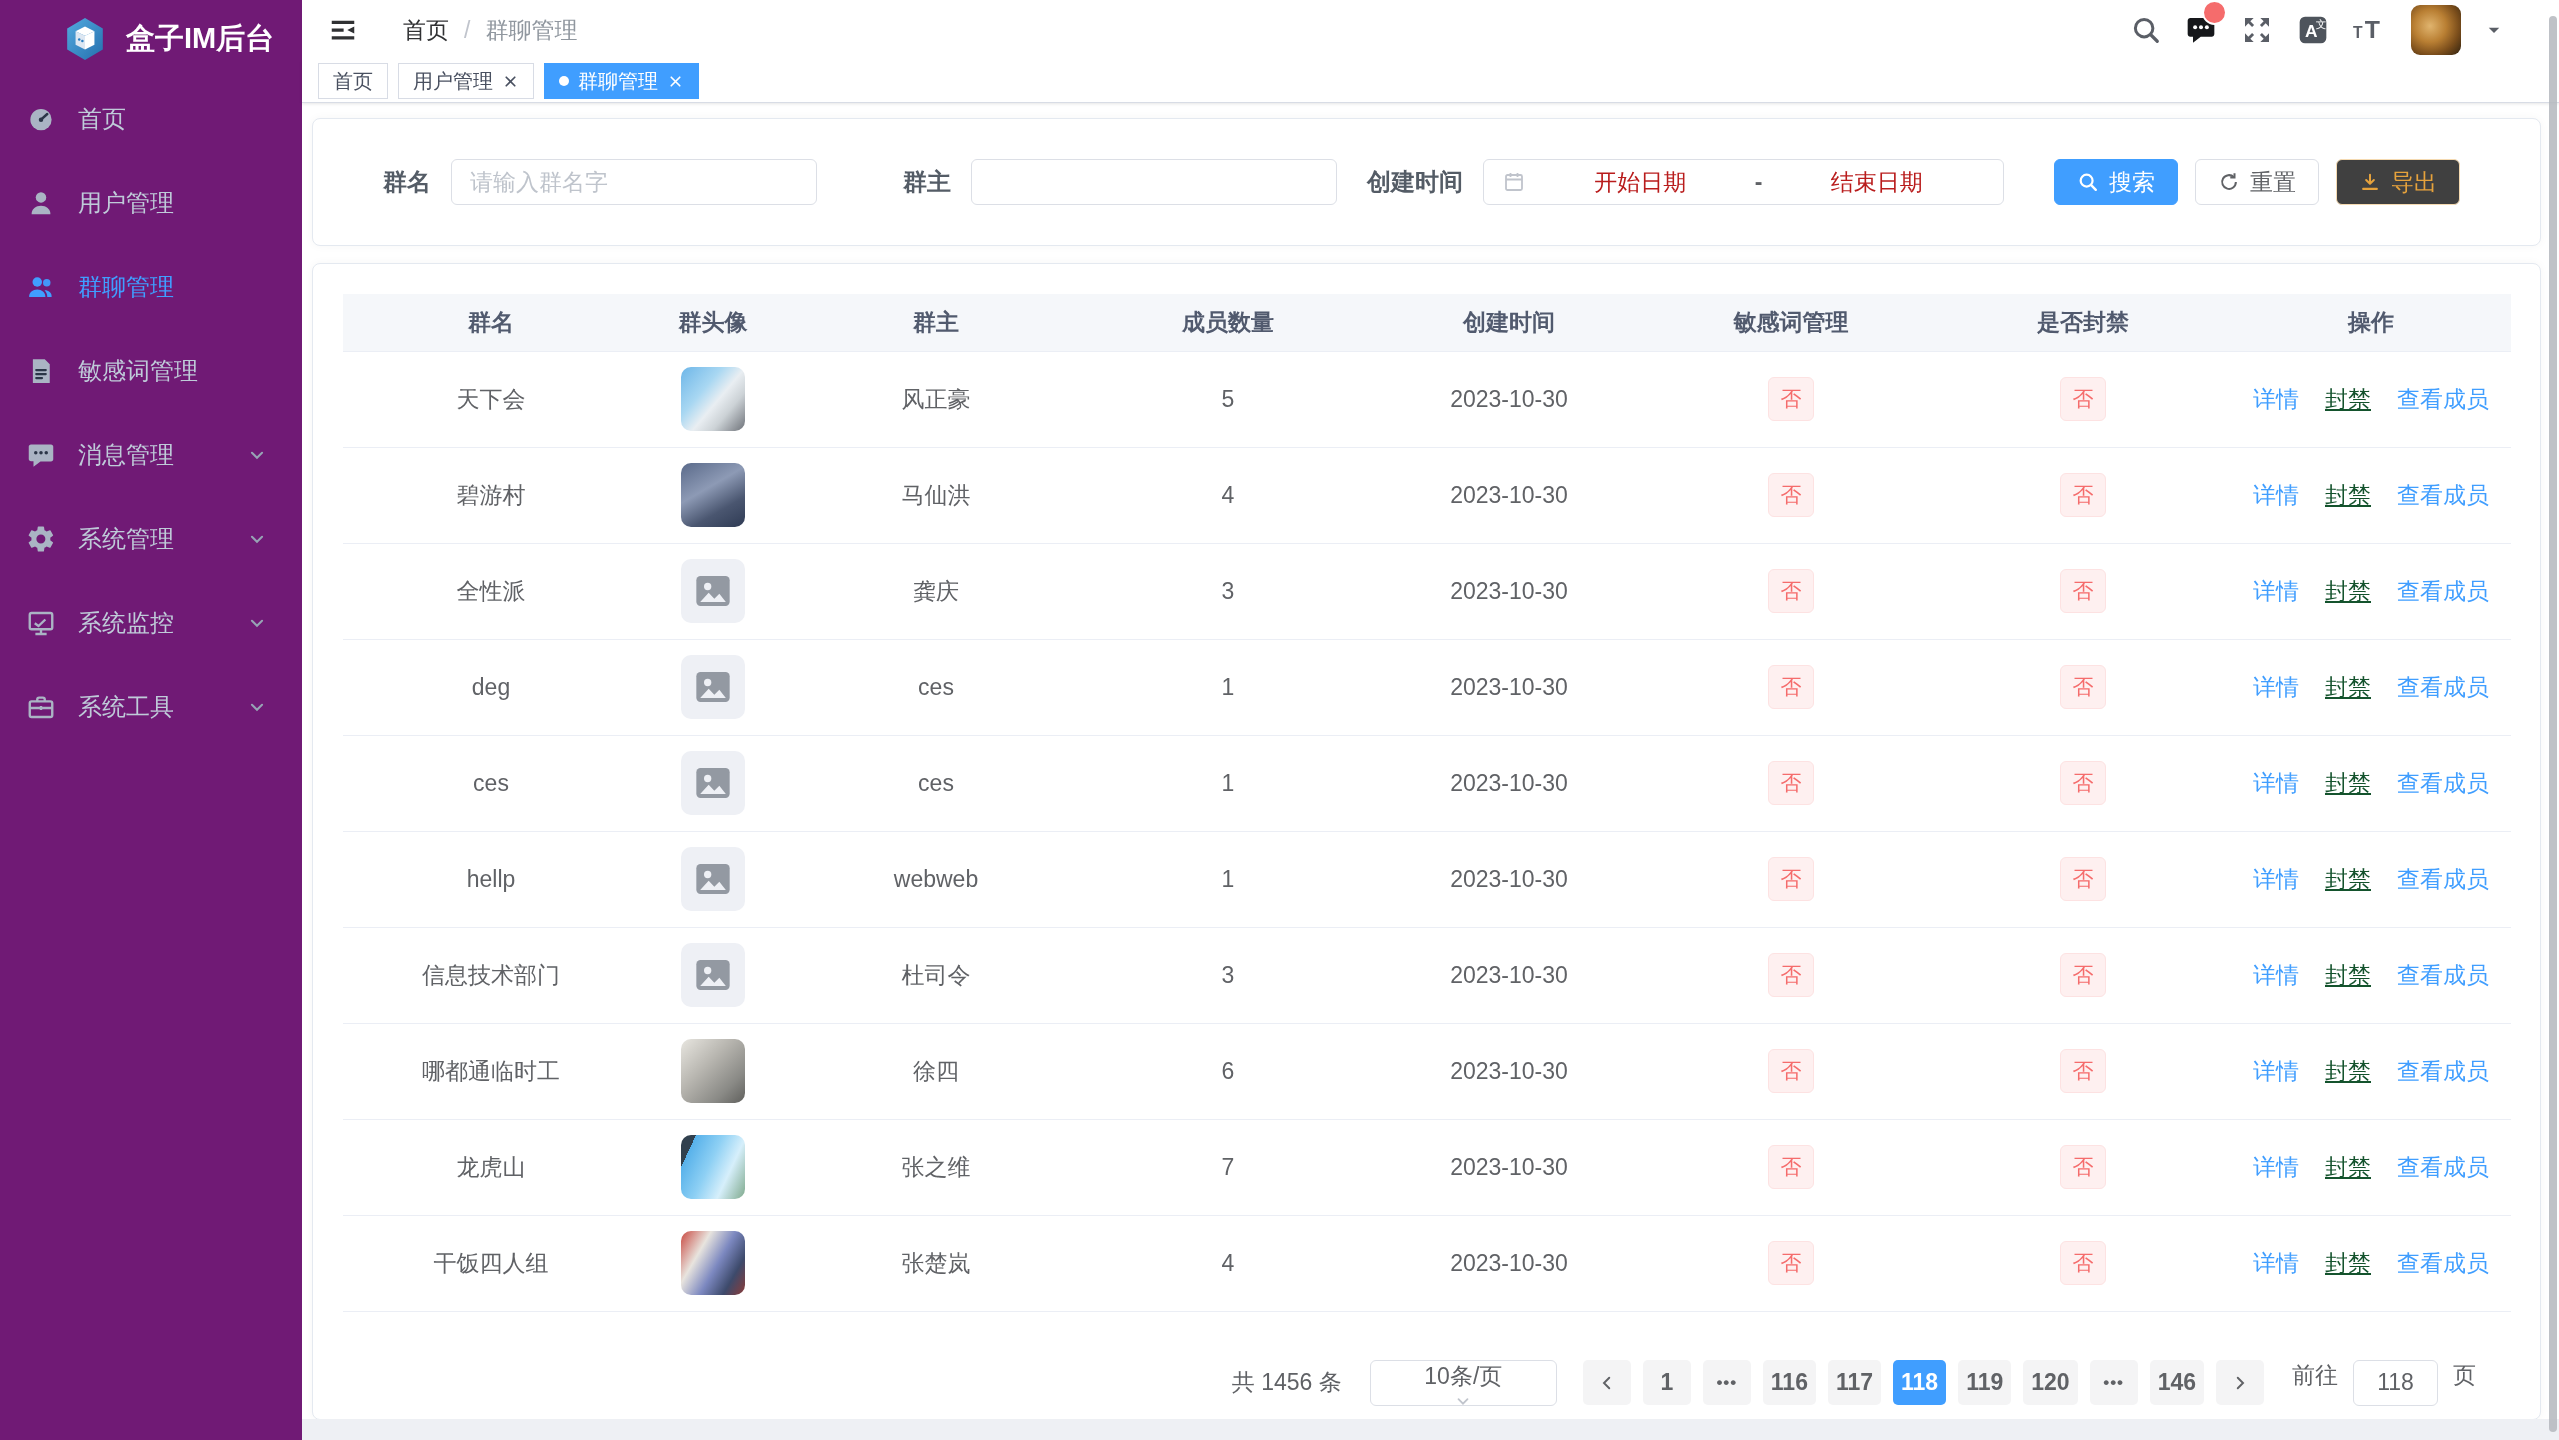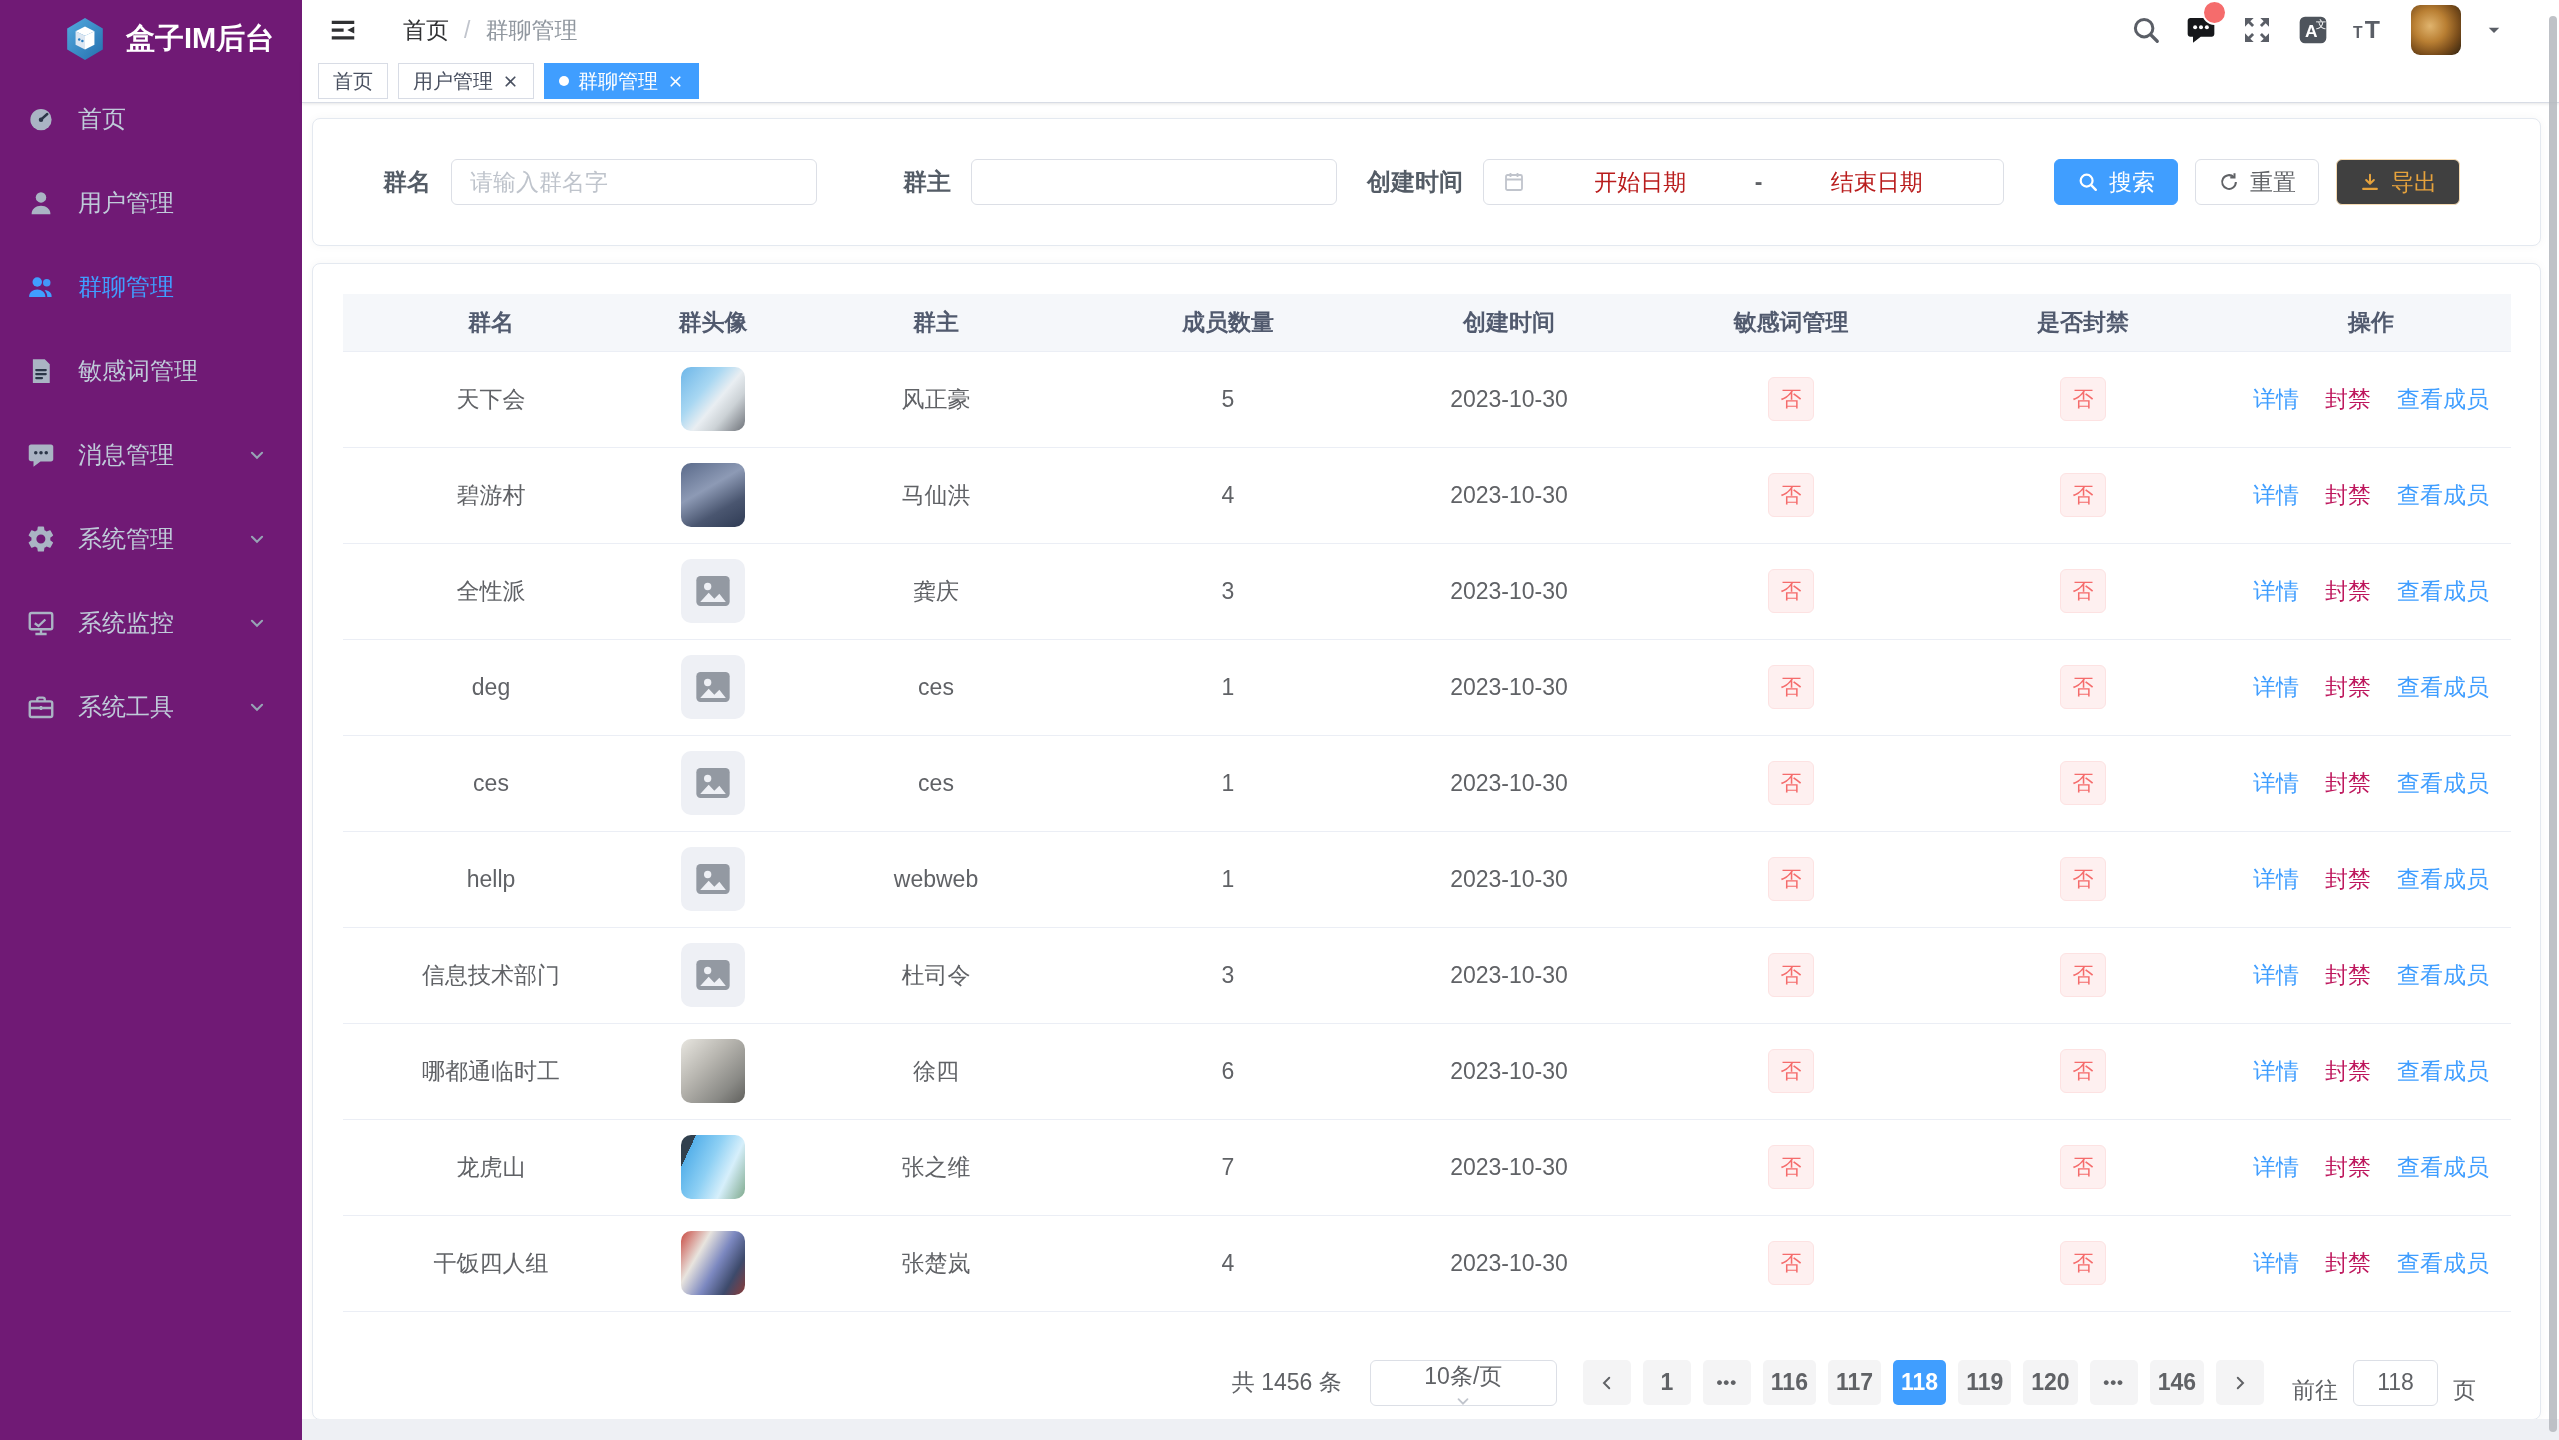--- a/index.html
+++ b/index.html
@@ -74,32 +74,32 @@
   table.grid td { height:96px; border-bottom:1px solid #ebeef5; font-size:23px; color:#606266; text-align:center; white-space:nowrap; }
   .avatar { width:64px; height:64px; border-radius:10px; margin:0 auto; display:flex; align-items:center; justify-content:center; }
   .av-ph  { background:#eef0f5; }
   .av-sky { background:linear-gradient(130deg,#6db6e8 0%,#a8d7f2 35%,#e9eef2 55%,#ccd2d6 72%,#6d7178 100%); }
   .av-dark{ background:linear-gradient(150deg,#5a6a8a 0%,#8d9ab5 40%,#4a5670 70%,#2f3b54 100%); }
   .av-gray{ background:linear-gradient(135deg,#e8e6e0 0%,#b8b6b0 40%,#8a8a86 75%,#5f5f5c 100%); }
   .av-lh  { background:linear-gradient(115deg,#31404e 0%,#31404e 16%,#57b1ea 16%,#8ed0f4 45%,#d6effb 70%,#7fa98c 100%); }
   .av-four{ background:linear-gradient(120deg,#c94a42 0%,#e8e4de 30%,#7c88c0 55%,#3d4a6b 78%,#8c3b38 100%); }
   .tag { display:inline-flex; align-items:center; justify-content:center; min-width:46px; height:44px; padding:0 8px; background:#fef0f0; border:1px solid #fde2e2; color:#f56c6c; border-radius:6px; font-size:21px; }
   .link { cursor:pointer; margin:0 13px; font-size:23px; }
-  .link-primary { color:#409eff; } .link-danger { color:#be185d; }
+  .link-primary { color:#409eff; } .link-danger { color:#14532d;text-decoration:underline; }
 
   
   .pagination { margin-top:48px; display:flex; align-items:center; justify-content:flex-end; padding-right:34px; font-size:23px; color:#606266; }
   .total { margin-right:28px; white-space:nowrap; }
   .psize { width:187px; height:46px; border:1px solid #dcdfe6; border-radius:6px; display:flex; align-items:center; justify-content:space-between; padding:0 16px; margin-right:26px; cursor:pointer;flex-direction:column; }
   .psize .sel-caret { color:#c0c4cc; display:inline-flex; }
   .pager { display:flex; align-items:center; gap:12px; margin-right:28px; }
   .pbtn { min-width:48px; height:45px; padding:0 8px; background:#f4f4f5; border-radius:5px; display:inline-flex; align-items:center; justify-content:center; font-weight:600; color:#606266; cursor:pointer; font-size:23px; }
   .pbtn.active { background:#409eff; color:#fff; }
   .pbtn.ellipsis { letter-spacing:1px; font-size:17px; }
-  .goto { display:flex; align-items:flex-end; gap:15px; }
+  .goto { display:flex; align-items:flex-start; gap:15px; }
   .goto-input { width:85px; height:46px; border:1px solid #dcdfe6; border-radius:6px; text-align:center; font-size:23px; color:#606266; outline:none; font-family:inherit; }
 
   .scroll-thumb { position:absolute; right:2px; top:16px; width:8px; height:1416px; border-radius:4px; background:#b4b7bd; opacity:.85; z-index:9; cursor:pointer; }
 </style>
 </head>
 <body>
 
 <div class="app">
 
   <aside class="sidebar">

